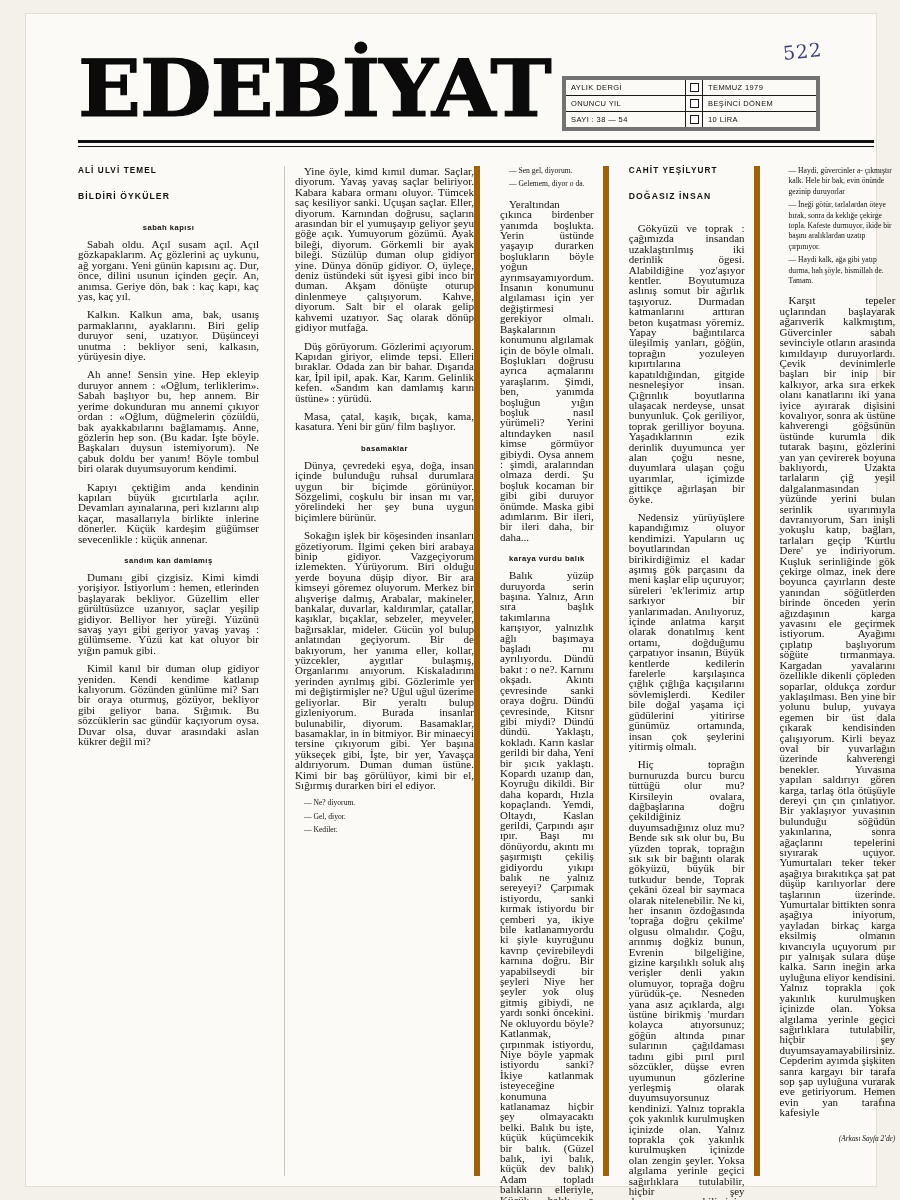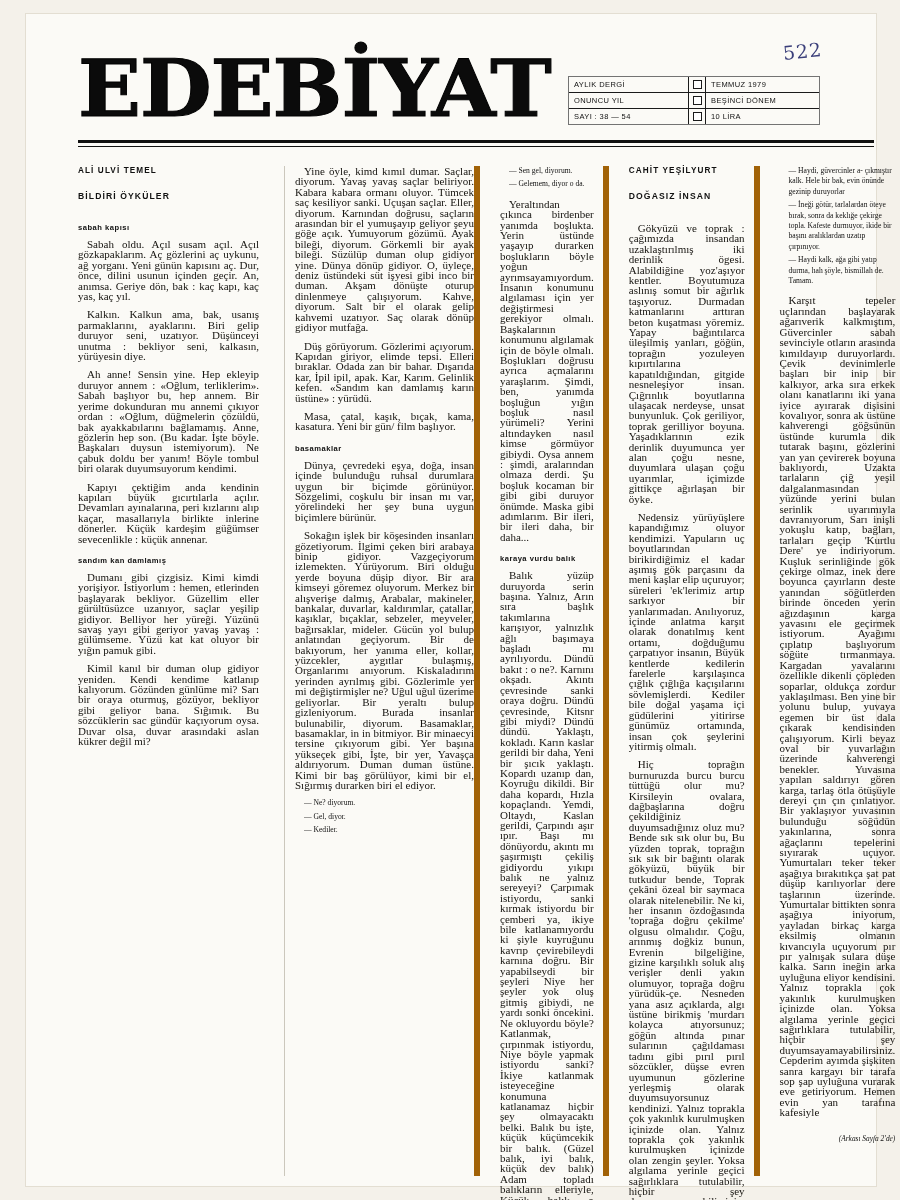--- a/index.html
+++ b/index.html
@@ -64,21 +64,21 @@
     transform-origin: left center;
     white-space: nowrap;
   }
 
   
   .infobox {
     position: absolute;
     right: 56px;
     top: 62px;
     width: 250px;
-    border: 1px solid #737373;
+    border: 4px solid #737373;
     background: #fbfaf6;
     font-family: "Liberation Sans", sans-serif;
     font-size: 7.5px;
     letter-spacing: 0.4px;
   }
   .infobox .row {
     display: flex;
     align-items: stretch;
     border-bottom: 1px solid #1a1a1a;
     height: 15px;
@@ -148,20 +148,21 @@
     font-weight: bold;
     letter-spacing: 1.1px;
     margin-bottom: 22px;
   }
   .section-head {
     font-family: "Liberation Sans", sans-serif;
     font-size: 7.6px;
     font-weight: bold;
     letter-spacing: 0.5px;
     margin: 12px 0 7px 0;
+    text-align: center;
   }
   p.body {
     font-family: "Liberation Serif", serif;
     font-size: 11px;
     line-height: 10.4px;
     text-align: justify;
     margin: 0 0 8px 0;
     text-indent: 9px;
     color: #15130f;
     hyphens: auto;

